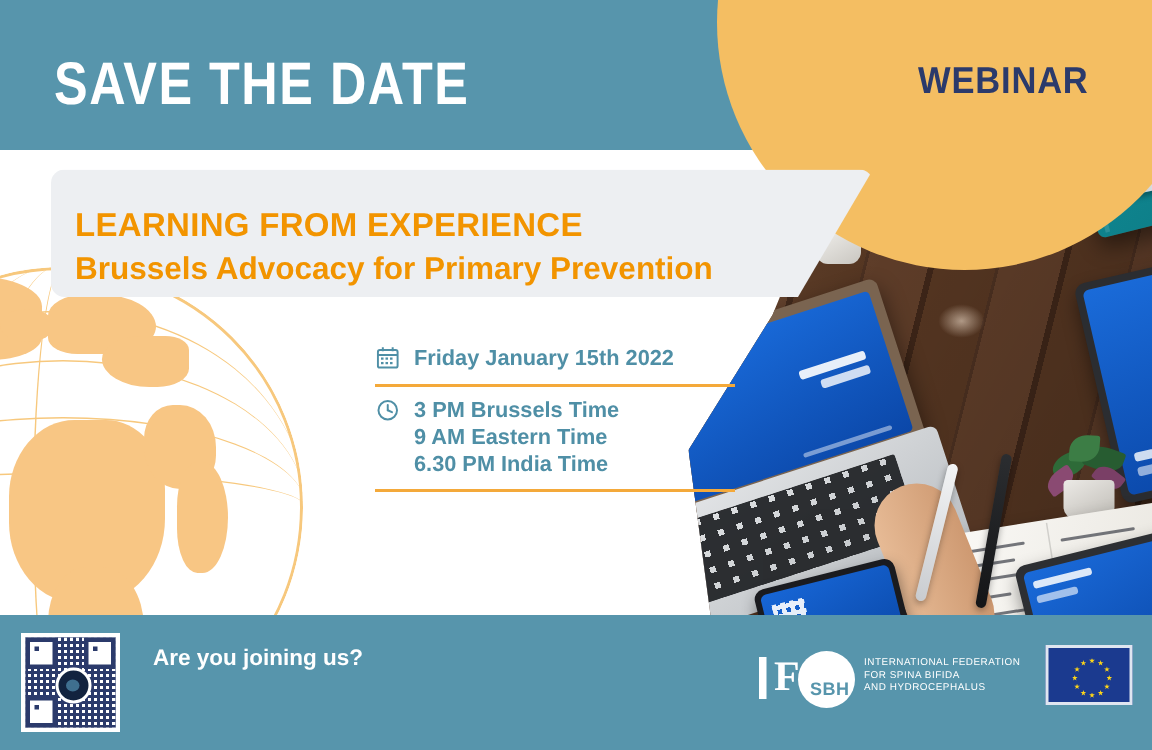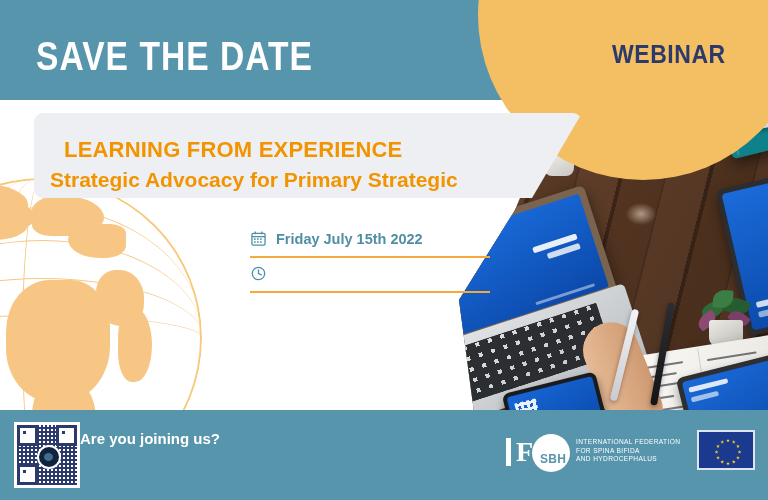--- a/index.html
+++ b/index.html
@@ -188,21 +188,21 @@
   }
 
   
   .title-panel{
     position:absolute;left:34px;top:113px;width:548px;height:85px;
     background:#edeff2;border-radius:9px;
     -webkit-clip-path:polygon(0 0, 548px 0, 498px 85px, 0 85px);
     clip-path:polygon(0 0, 548px 0, 498px 85px, 0 85px);
   }
   .title-1{
-    position:absolute;left:64px;top:137px;font-size:22px;font-weight:bold;color:#f29400;
+    position:absolute;left:50px;top:137px;font-size:22px;font-weight:bold;color:#f29400;
     letter-spacing:.2px;white-space:nowrap;
   }
   .title-2{
     position:absolute;left:50px;top:168px;font-size:21px;font-weight:bold;color:#f29400;
     letter-spacing:0px;white-space:nowrap;
   }
 
   
   .details{position:absolute;left:250px;top:230px;width:244px;}
   .drow{display:flex;align-items:flex-start;gap:10px;}
@@ -223,21 +223,21 @@
       repeating-linear-gradient(90deg,#2b3a6b 0 2px, transparent 2px 4px);
     background-color:#fff;
   }
   .qr-eye{position:absolute;width:15px;height:15px;border:3px solid #2b3a6b;background:#fff;}
   .qr-eye:after{content:"";position:absolute;left:3px;top:3px;width:3px;height:3px;background:#2b3a6b;}
   .qr-logo{
     position:absolute;left:50%;top:50%;width:20px;height:20px;margin:-10px 0 0 -10px;
     border-radius:50%;background:#12233f;border:2px solid #fff;
   }
   .qr-logo:after{content:"";position:absolute;left:5px;top:6px;width:9px;height:8px;border-radius:50%;background:#3f6f8f;}
-  .join-1{position:absolute;left:80px;top:430px;color:#fff;font-size:15px;font-weight:bold;white-space:nowrap;}
+  .join-1{position:absolute;left:102px;top:430px;color:#fff;font-size:15px;font-weight:bold;white-space:nowrap;}
   .join-2{position:absolute;left:92px;top:452px;color:#fff;font-size:15px;font-weight:bold;white-space:nowrap;}
 
   .ifsbh{position:absolute;left:504px;top:432px;width:180px;height:42px;}
   .if-circle{position:absolute;left:28px;top:2px;width:38px;height:38px;border-radius:50%;background:#fff;}
   .if-i{position:absolute;left:2px;top:6px;width:5px;height:28px;background:#fff;}
   .if-f{position:absolute;left:12px;top:6px;font-size:28px;line-height:28px;font-weight:bold;color:#fff;font-family:"Liberation Serif",serif;}
   .if-sbh{position:absolute;left:36px;top:20px;font-size:12px;font-weight:bold;color:#5795ac;letter-spacing:.3px;}
   .if-lines{position:absolute;left:72px;top:6px;color:#fff;font-size:6.6px;line-height:8.6px;letter-spacing:.35px;white-space:nowrap;}
 
   .euflag{position:absolute;left:697px;top:430px;width:58px;height:40px;background:#1b3a8f;border:2px solid #dfe5f0;box-sizing:border-box;}
@@ -358,53 +358,58 @@
     <div class="land" style="left:148px;top:276px;width:86px;height:44px;border-radius:50% 40% 40% 50%;"></div>
   </div>
 
   <div class="top-band"></div>
   <div class="gold-blob"></div>
   <div class="save-date">SAVE THE DATE</div>
   <div class="webinar">WEBINAR</div>
 
   <div class="title-panel"></div>
   <div class="title-1">LEARNING FROM EXPERIENCE</div>
-  <div class="title-2">Strategic Advocacy for Primary Strategic</div>
+  <div class="title-2">Brussels Advocacy for Primary Prevention</div>
 
   <div class="details">
 
     <div class="drow">
       <span class="dicon">
         <svg width="15" height="15" viewBox="0 0 16 16">
           <rect x="1" y="2.5" width="14" height="12.5" rx="1.4" fill="none" stroke="#4f8fa6" stroke-width="1.4"></rect>
           <line x1="1" y1="6" x2="15" y2="6" stroke="#4f8fa6" stroke-width="1.4"></line>
           <line x1="4.5" y1="0.6" x2="4.5" y2="3.4" stroke="#4f8fa6" stroke-width="1.4"></line>
           <line x1="11.5" y1="0.6" x2="11.5" y2="3.4" stroke="#4f8fa6" stroke-width="1.4"></line>
           <g fill="#4f8fa6">
             <rect x="3.2" y="7.8" width="1.8" height="1.6"></rect>
               <rect x="6.4" y="7.8" width="1.8" height="1.6"></rect>
             <rect x="9.6" y="7.8" width="1.8" height="1.6"></rect>
               <rect x="3.2" y="11" width="1.8" height="1.6"></rect>
             <rect x="6.4" y="11" width="1.8" height="1.6"></rect>
               <rect x="9.6" y="11" width="1.8" height="1.6"></rect>
           </g>
         </svg>
       </span>
-      <span class="dtext">Friday July 15th 2022</span>
+      <span class="dtext">Friday January 15th 2022</span>
     </div>
 
     <div class="divider"></div>
 
     <div class="drow">
       <span class="dicon">
         <svg width="15" height="15" viewBox="0 0 16 16">
           <circle cx="8" cy="8" r="6.6" fill="none" stroke="#4f8fa6" stroke-width="1.4"></circle>
           <line x1="8" y1="8" x2="8" y2="4.2" stroke="#4f8fa6" stroke-width="1.4" stroke-linecap="round"></line>
           <line x1="8" y1="8" x2="11" y2="9.4" stroke="#4f8fa6" stroke-width="1.4" stroke-linecap="round"></line>
         </svg>
+      </span>
+      <span>
+        <span class="dtext" style="display:block">3 PM Brussels Time</span>
+        <span class="dtext" style="display:block">9 AM Eastern Time</span>
+        <span class="dtext" style="display:block">6.30 PM India Time</span>
       </span>
     </div>
 
     <div class="divider"></div>
 
 
   </div>
 
   <div class="footer"></div>
 

